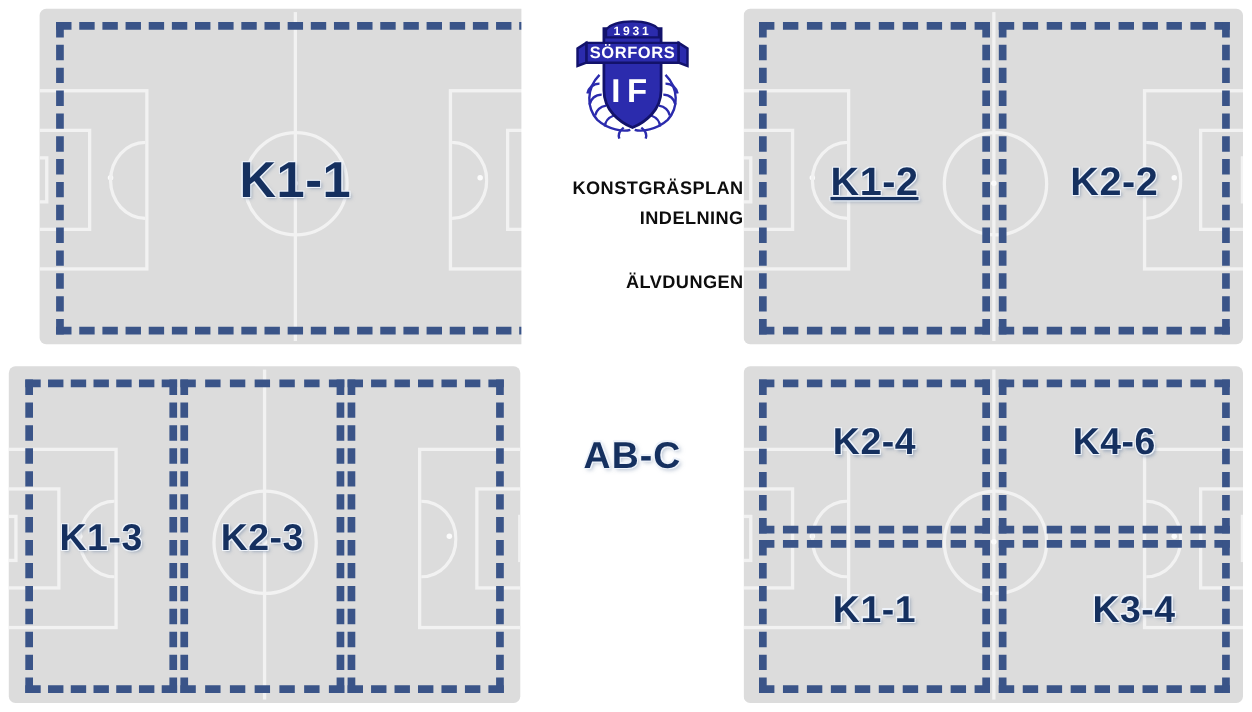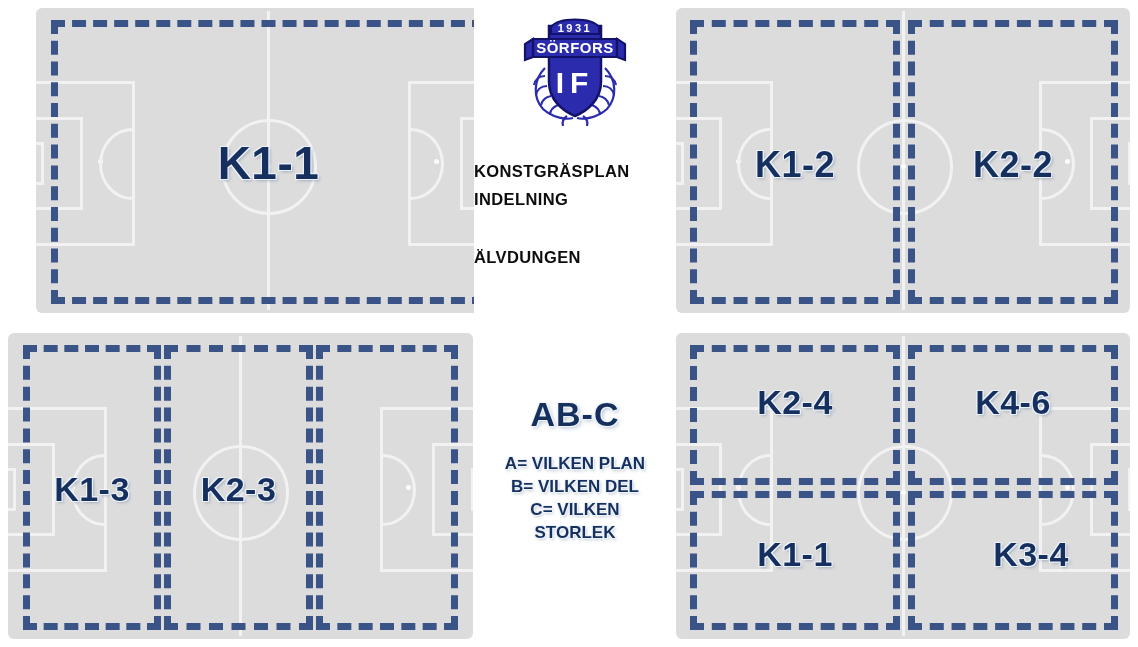--- a/index.html
+++ b/index.html
@@ -50,21 +50,21 @@
     white-space:nowrap;
   }
 
   
   .center-col{position:absolute;left:474px;top:0;width:202px;height:647px;background:#fff;}
 
   .logo-wrap{position:absolute;left:50%;top:6px;transform:translateX(-50%);
              width:120px;height:122px;}
   .logo-svg{display:block;width:120px;height:122px;}
 
-  .heading{position:absolute;left:0;right:0;text-align:left;
+  .heading{position:absolute;left:0;right:0;text-align:right;
            color:#0d0d0d;font-weight:bold;font-size:16.5px;letter-spacing:.4px;}
   .h1{top:162px;} .h2{top:190px;} .h3{top:248px;}
 
   .legend-title{
     position:absolute;left:0;right:0;top:395px;text-align:center;
     font-size:34px;font-weight:bold;color:#15305f;letter-spacing:1px;
     text-shadow:1px 1px 0 #eef3fa,-1px 1px 0 #eef3fa,1px -1px 0 #eef3fa,
                 -1px -1px 0 #eef3fa,2px 2px 4px rgba(120,140,170,.55);
   }
   .legend-lines{position:absolute;left:0;right:0;top:452px;text-align:center;}
@@ -116,21 +116,21 @@
       <div class="spot" style="left:60px;top:151px;width:5px;height:5px;"></div>
       <div class="arcR" style="left:61px;top:120px;width:60px;height:66px;"></div>
       <div class="box" style="left:363px;top:73px;width:94px;height:159px;"></div>
       <div class="box" style="left:414px;top:109px;width:43px;height:87px;"></div>
       <div class="box" style="left:452px;top:134px;width:14px;height:37px;"></div>
       <div class="spot" style="left:389px;top:151px;width:5px;height:5px;"></div>
       <div class="arcL" style="left:333px;top:120px;width:60px;height:66px;"></div>
     </div>
     <div class="sect" style="left:14px;top:12px;width:210px;height:284px;"></div>
     <div class="sect" style="left:232px;top:12px;width:210px;height:284px;"></div>
-    <div class="sect-label" style="left:14px;width:210px;top:136px;font-size:36px;">K1-2</div>
+    <div class="sect-label" style="left:14px;width:210px;top:136px;font-size:36px;text-decoration:underline;">K1-2</div>
     <div class="sect-label" style="left:232px;width:210px;top:136px;font-size:36px;">K2-2</div>
   </div>
 
   <div class="panel" style="left:8px;top:333px;width:465px;height:306px;">
     <div class="marks">
       <div class="line-v" style="left:231px;top:3px;width:3px;height:300px;"></div>
       <div class="circle" style="left:185px;top:112px;width:90px;height:90px;"></div>
       <div class="spot" style="left:230px;top:157px;width:5px;height:5px;"></div>
       <div class="box" style="left:-3px;top:74px;width:96px;height:159px;"></div>
       <div class="box" style="left:-3px;top:110px;width:44px;height:87px;"></div>
@@ -208,21 +208,15 @@
 
         <text x="60" y="87" text-anchor="middle" fill="#ffffff" font-family="Liberation Sans, sans-serif" font-size="30" font-weight="bold" letter-spacing="6">IF</text>
       </svg>
     </div>
 
     <div class="heading h1">KONSTGRÄSPLAN</div>
     <div class="heading h2">INDELNING</div>
     <div class="heading h3">ÄLVDUNGEN</div>
 
     <div class="legend-title">AB-C</div>
-    <div class="legend-lines">
-      <div>A= VILKEN PLAN</div>
-      <div>B= VILKEN DEL</div>
-      <div>C= VILKEN</div>
-      <div>STORLEK</div>
-    </div>
   </div>
 
 </div>
 
 </body></html>

